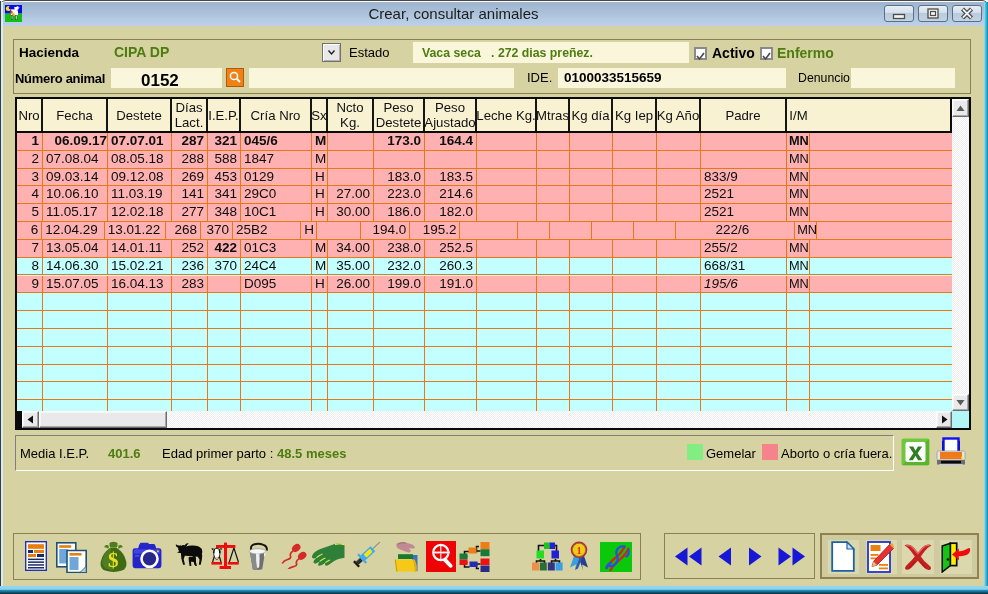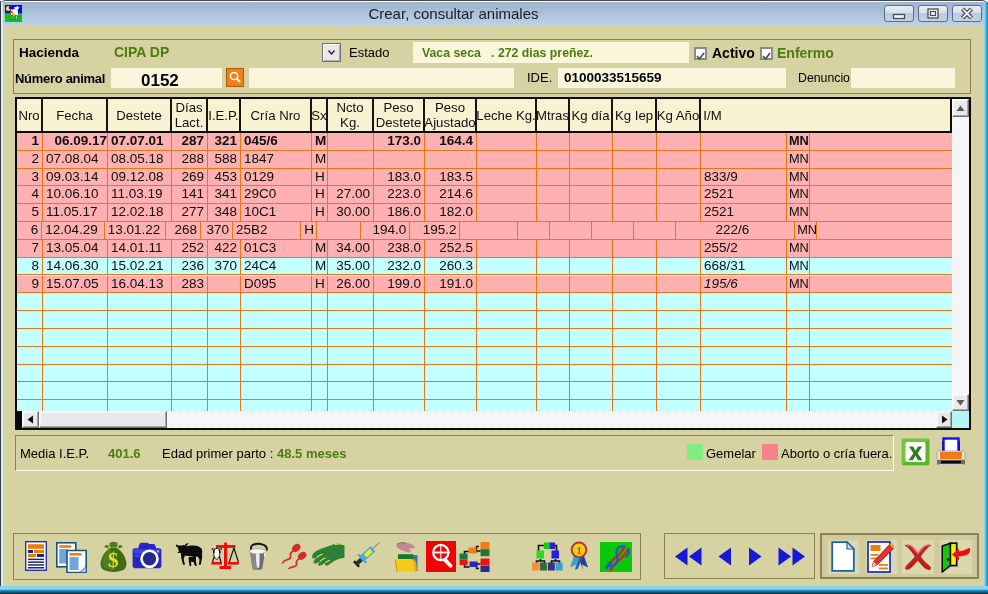--- a/index.html
+++ b/index.html
@@ -116,20 +116,21 @@
       <div class="hdrcell" style="width:71px;">Cría Nro</div>
       <div class="hdrcell" style="width:16px;">Sx</div>
       <div class="hdrcell" style="width:46px;">Ncto<br>Kg.</div>
       <div class="hdrcell" style="width:51px;">Peso<br>Destete</div>
       <div class="hdrcell" style="width:52px;">Peso<br>Ajustado</div>
       <div class="hdrcell" style="width:60px;">Leche Kg.</div>
       <div class="hdrcell" style="width:33px;">Mtras</div>
       <div class="hdrcell" style="width:43px;">Kg día</div>
       <div class="hdrcell" style="width:44px;">Kg Iep</div>
       <div class="hdrcell" style="width:44px;">Kg Año</div>
+      <div class="hdrcell" style="width:86px;">Padre</div>
       <div class="hdrcell" style="width:23px;">I/M</div>
     </div>
     <div style="position:absolute;left:0;top:34px;width:935px;height:277.8px;overflow:hidden;">
       <div class="trow" style="top:0.00px;width:935px;background:#ffb1b1;font-weight:bold">
         <div class="tcell r" style="width:26px;">1</div>
         <div class="tcell l" style="width:65px;text-align:right;">06.09.17</div>
         <div class="tcell l" style="width:64px;">07.07.01</div>
         <div class="tcell r" style="width:36px;">287</div>
         <div class="tcell r" style="width:33px;">321</div>
         <div class="tcell l" style="width:71px;">045/6</div>
@@ -244,21 +245,21 @@
         <div class="tcell l" style="width:44px;"></div>
         <div class="tcell l" style="width:86px;margin-left:36px;">222/6</div>
         <div class="tcell l im" style="width:23px;">MN</div>
         <div class="tcell l" style="width:140px;"></div>
       </div>
       <div class="trow" style="top:106.92px;width:935px;background:#ffb1b1">
         <div class="tcell r" style="width:26px;">7</div>
         <div class="tcell l" style="width:65px;">13.05.04</div>
         <div class="tcell l" style="width:64px;">14.01.11</div>
         <div class="tcell r" style="width:36px;">252</div>
-        <div class="tcell r" style="width:33px;">422</div>
+        <div class="tcell r" style="width:33px;font-weight:bold;">422</div>
         <div class="tcell l" style="width:71px;">01C3</div>
         <div class="tcell l" style="width:16px;">M</div>
         <div class="tcell r" style="width:46px;">34.00</div>
         <div class="tcell r" style="width:51px;">238.0</div>
         <div class="tcell r" style="width:52px;">252.5</div>
         <div class="tcell r" style="width:60px;"></div>
         <div class="tcell l" style="width:33px;"></div>
         <div class="tcell l" style="width:43px;"></div>
         <div class="tcell l" style="width:44px;"></div>
         <div class="tcell l" style="width:44px;"></div>

